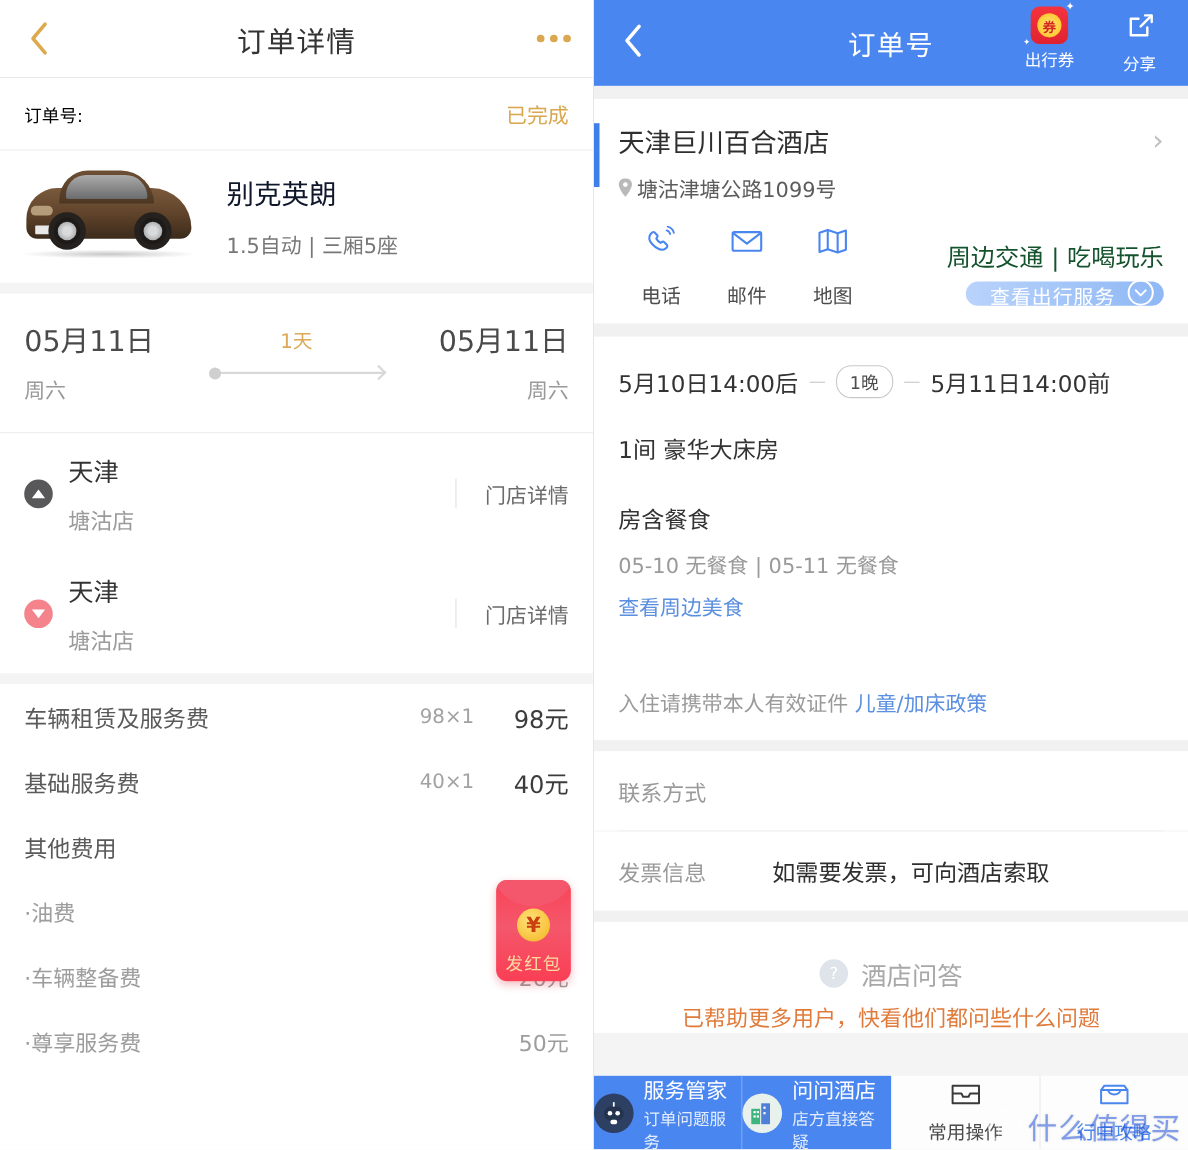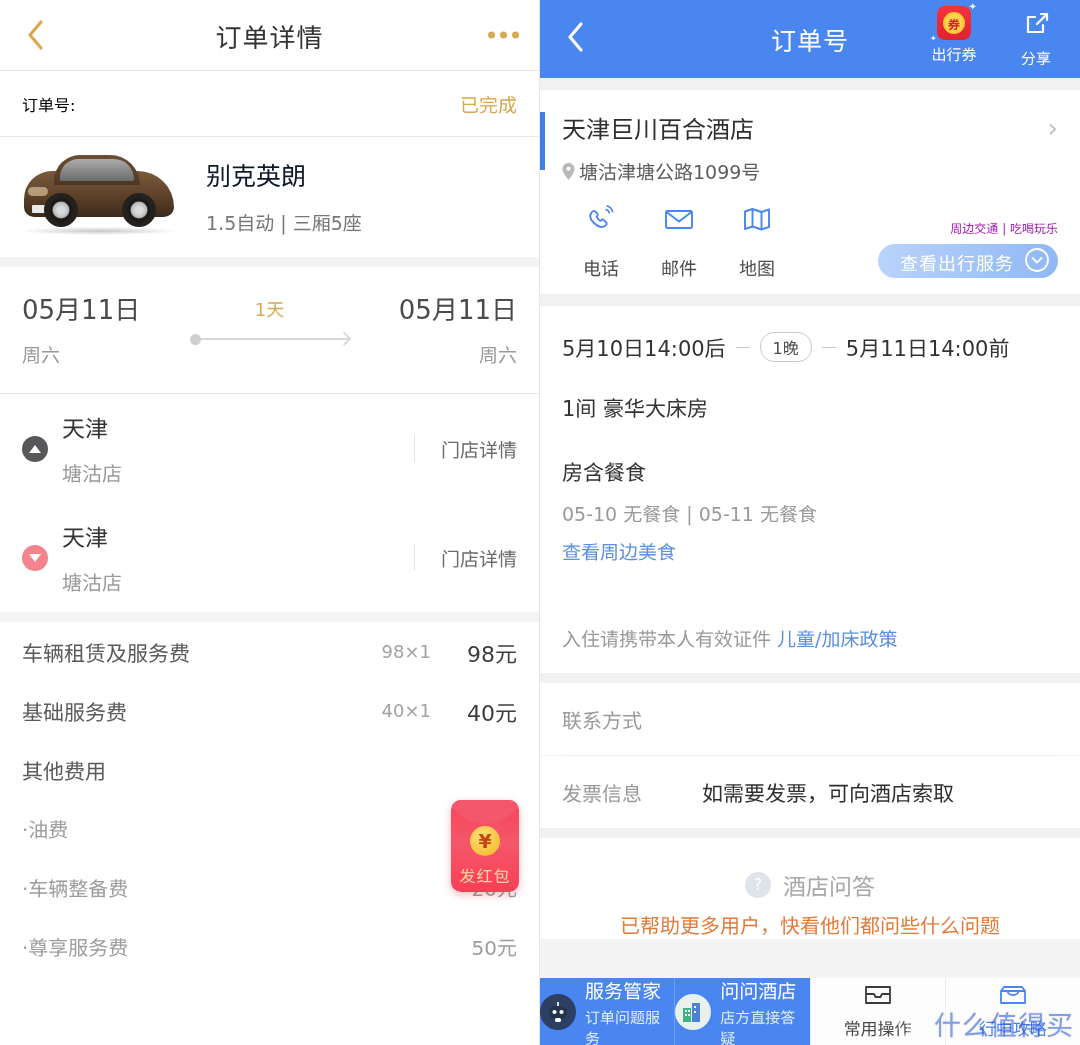--- a/index.html
+++ b/index.html
@@ -205,25 +205,25 @@
   .hotel-top { display: flex; align-items: center; justify-content: space-between; }
   .hotel-name { font-size: 24px; color: #2f2f2f; }
   .hotel-addr { display: flex; align-items: center; gap: 4px; margin-top: 12px; font-size: 19px; color: #5c5c5c;}
   .pin-ic { width: 13px; height: 17px; flex: 0 0 auto; }
   .chev-right { color: #c0c0c0; font-size: 26px; line-height: 1; }
 
   .hotel-acts { display: flex; align-items: flex-end; margin-top: 18px; }
   .hact { width: 78px; display: flex; flex-direction: column; align-items: center; gap: 14px;}
   .hact .lbl { font-size: 18px; color: #4d4d4d; }
   .hotel-right { margin-left: auto; display: flex; flex-direction: column; align-items: flex-end; gap: 8px; padding-bottom: 2px;}
-  .nearby-txt { font-size: 12px; color: #a21caf; }
+  .nearby-txt { font-size: 22px; color: #14532d; }
   .trip-pill {
     display: flex; align-items: center; gap: 10px;
     background: linear-gradient(90deg,#b9d3fb 0%, #8fb8f5 100%);
-    border-radius: 18px; padding: 7px 8px 5px 22px; height: 34px;
+    border-radius: 18px; padding: 7px 8px 5px 22px; height: 22px;
   }
   .trip-pill .t { font-size: 18px; color: #ffffff; letter-spacing: 1px;}
 
   .stay-block { background: #fff; padding: 26px 22px 22px 22px; }
   .stay-line { display: flex; align-items: center; gap: 10px; }
   .stay-time { font-size: 21px; color: #333; }
   .stay-dash { width: 14px; height: 1px; background: #c8c8c8; }
   .stay-nights {
     border: 1px solid #c9c9c9; border-radius: 14px; padding: 2px 12px;
     font-size: 16px; color: #4d4d4d;

